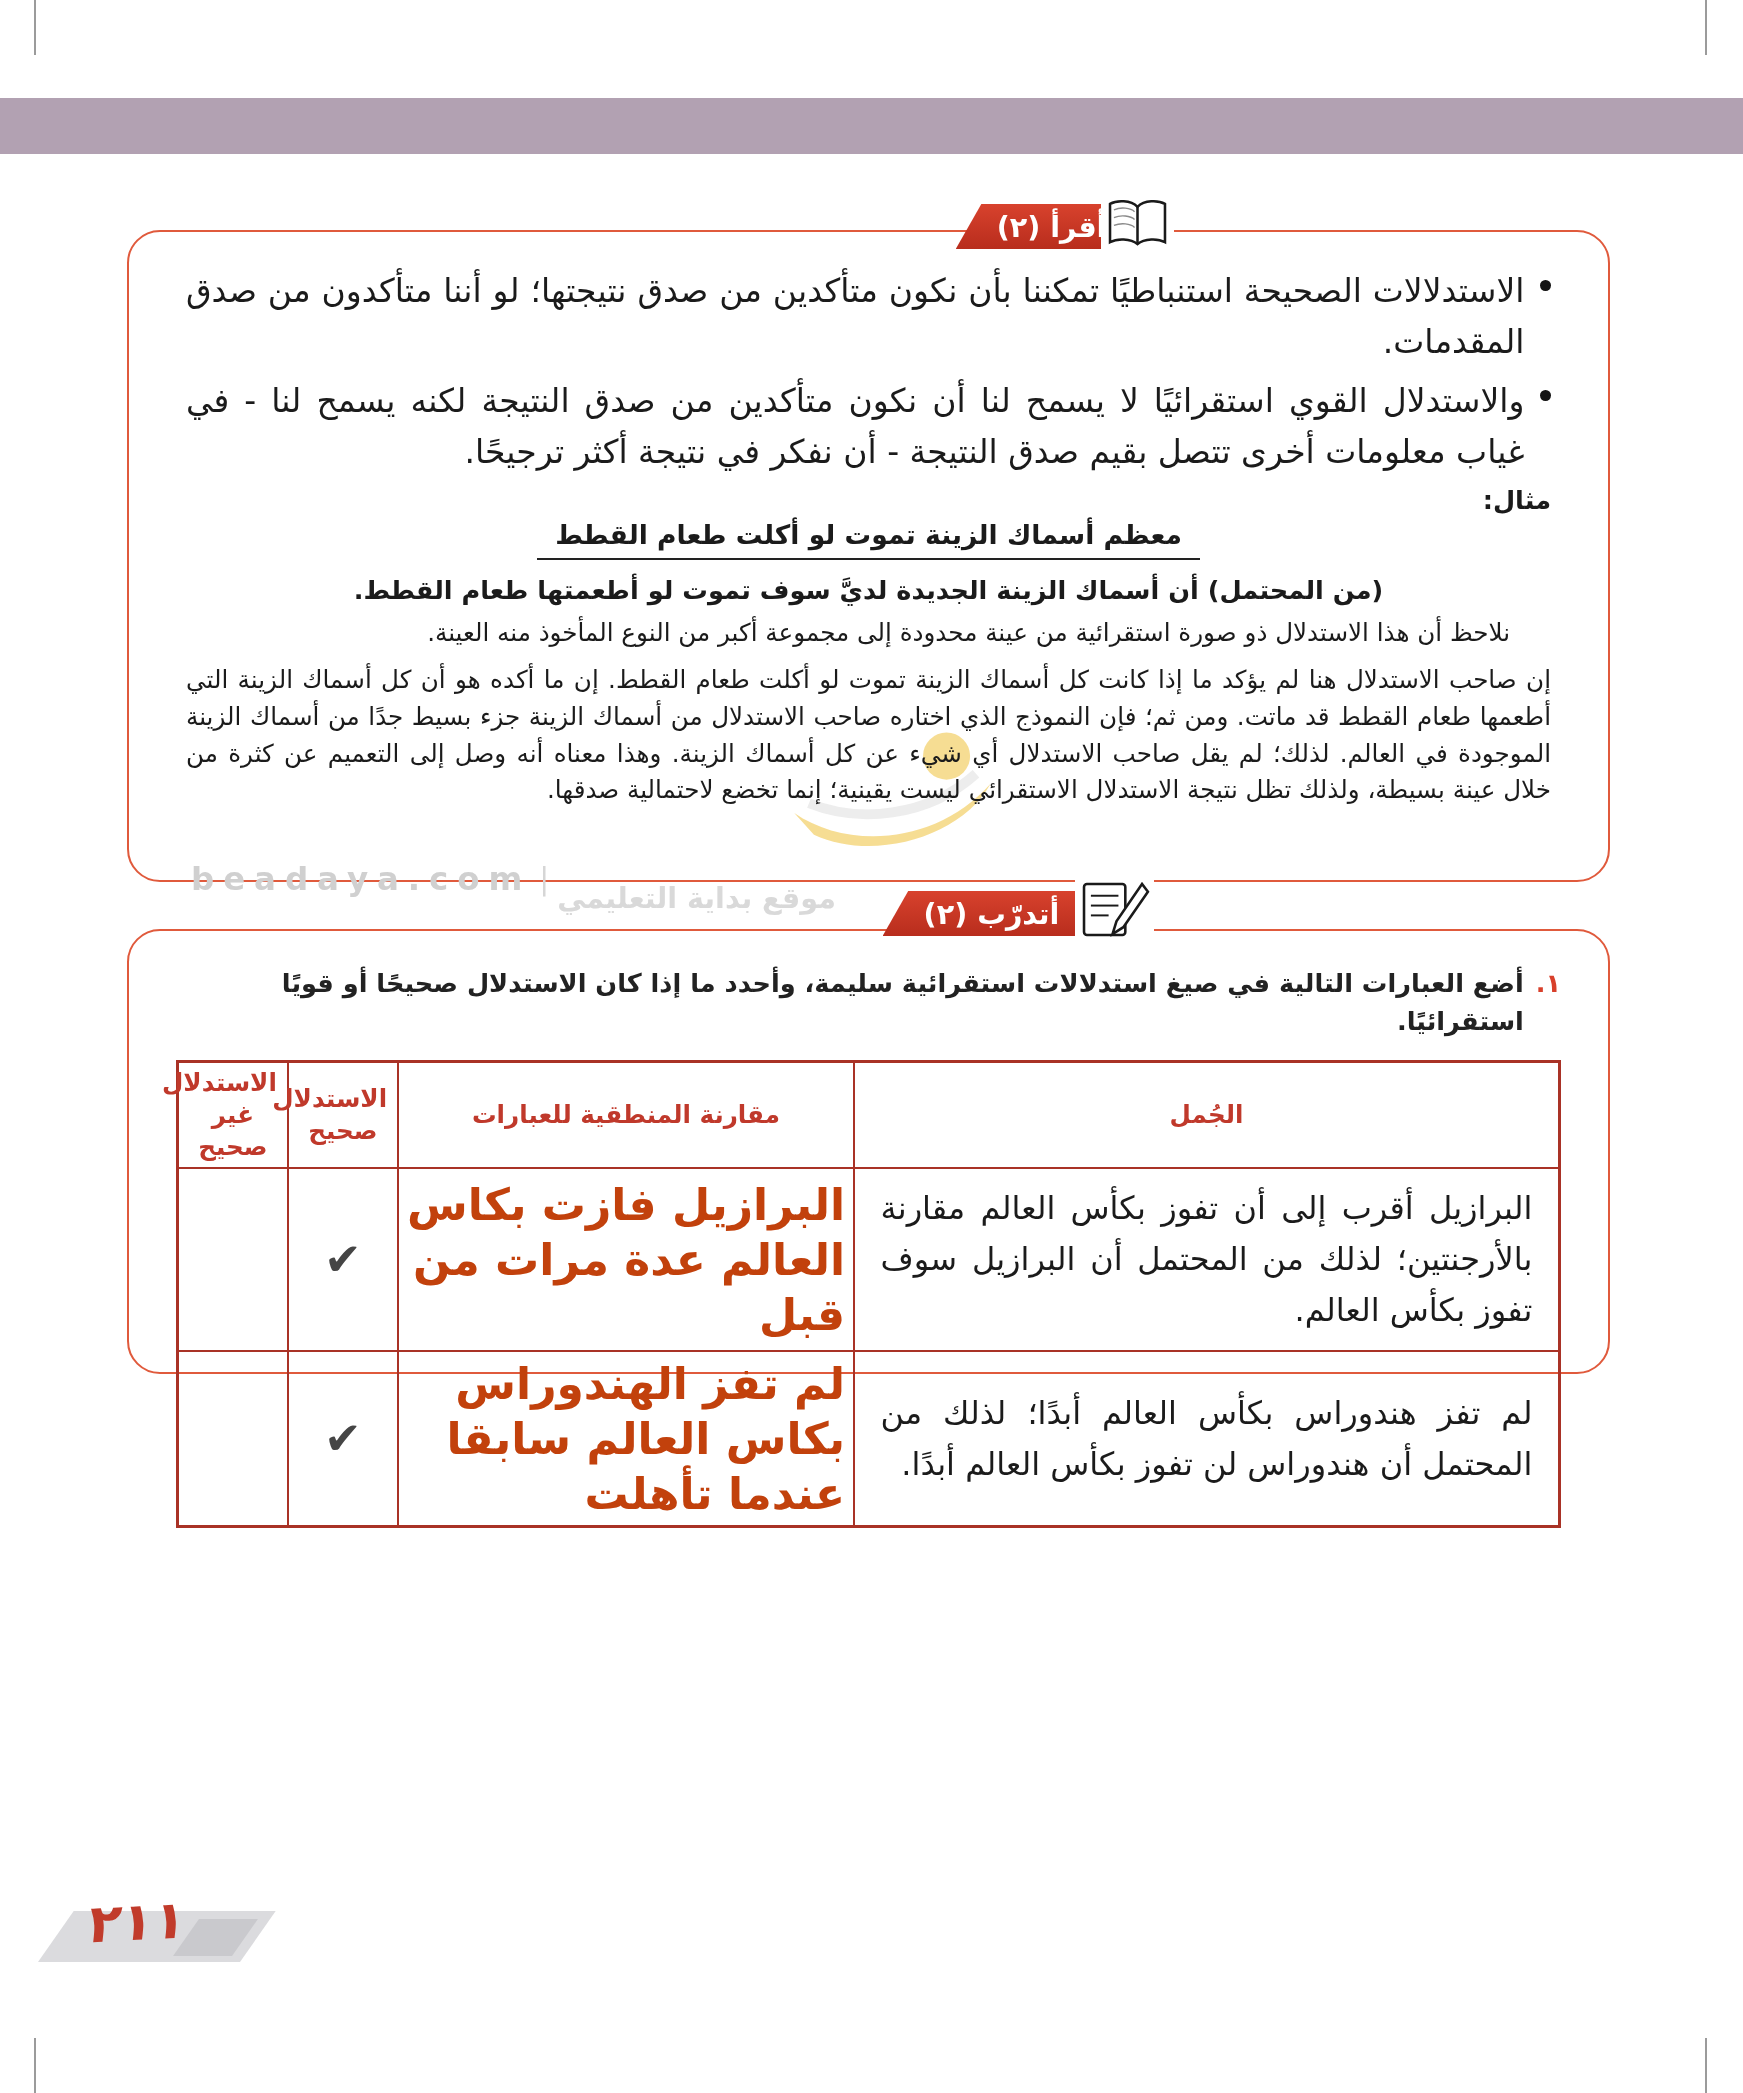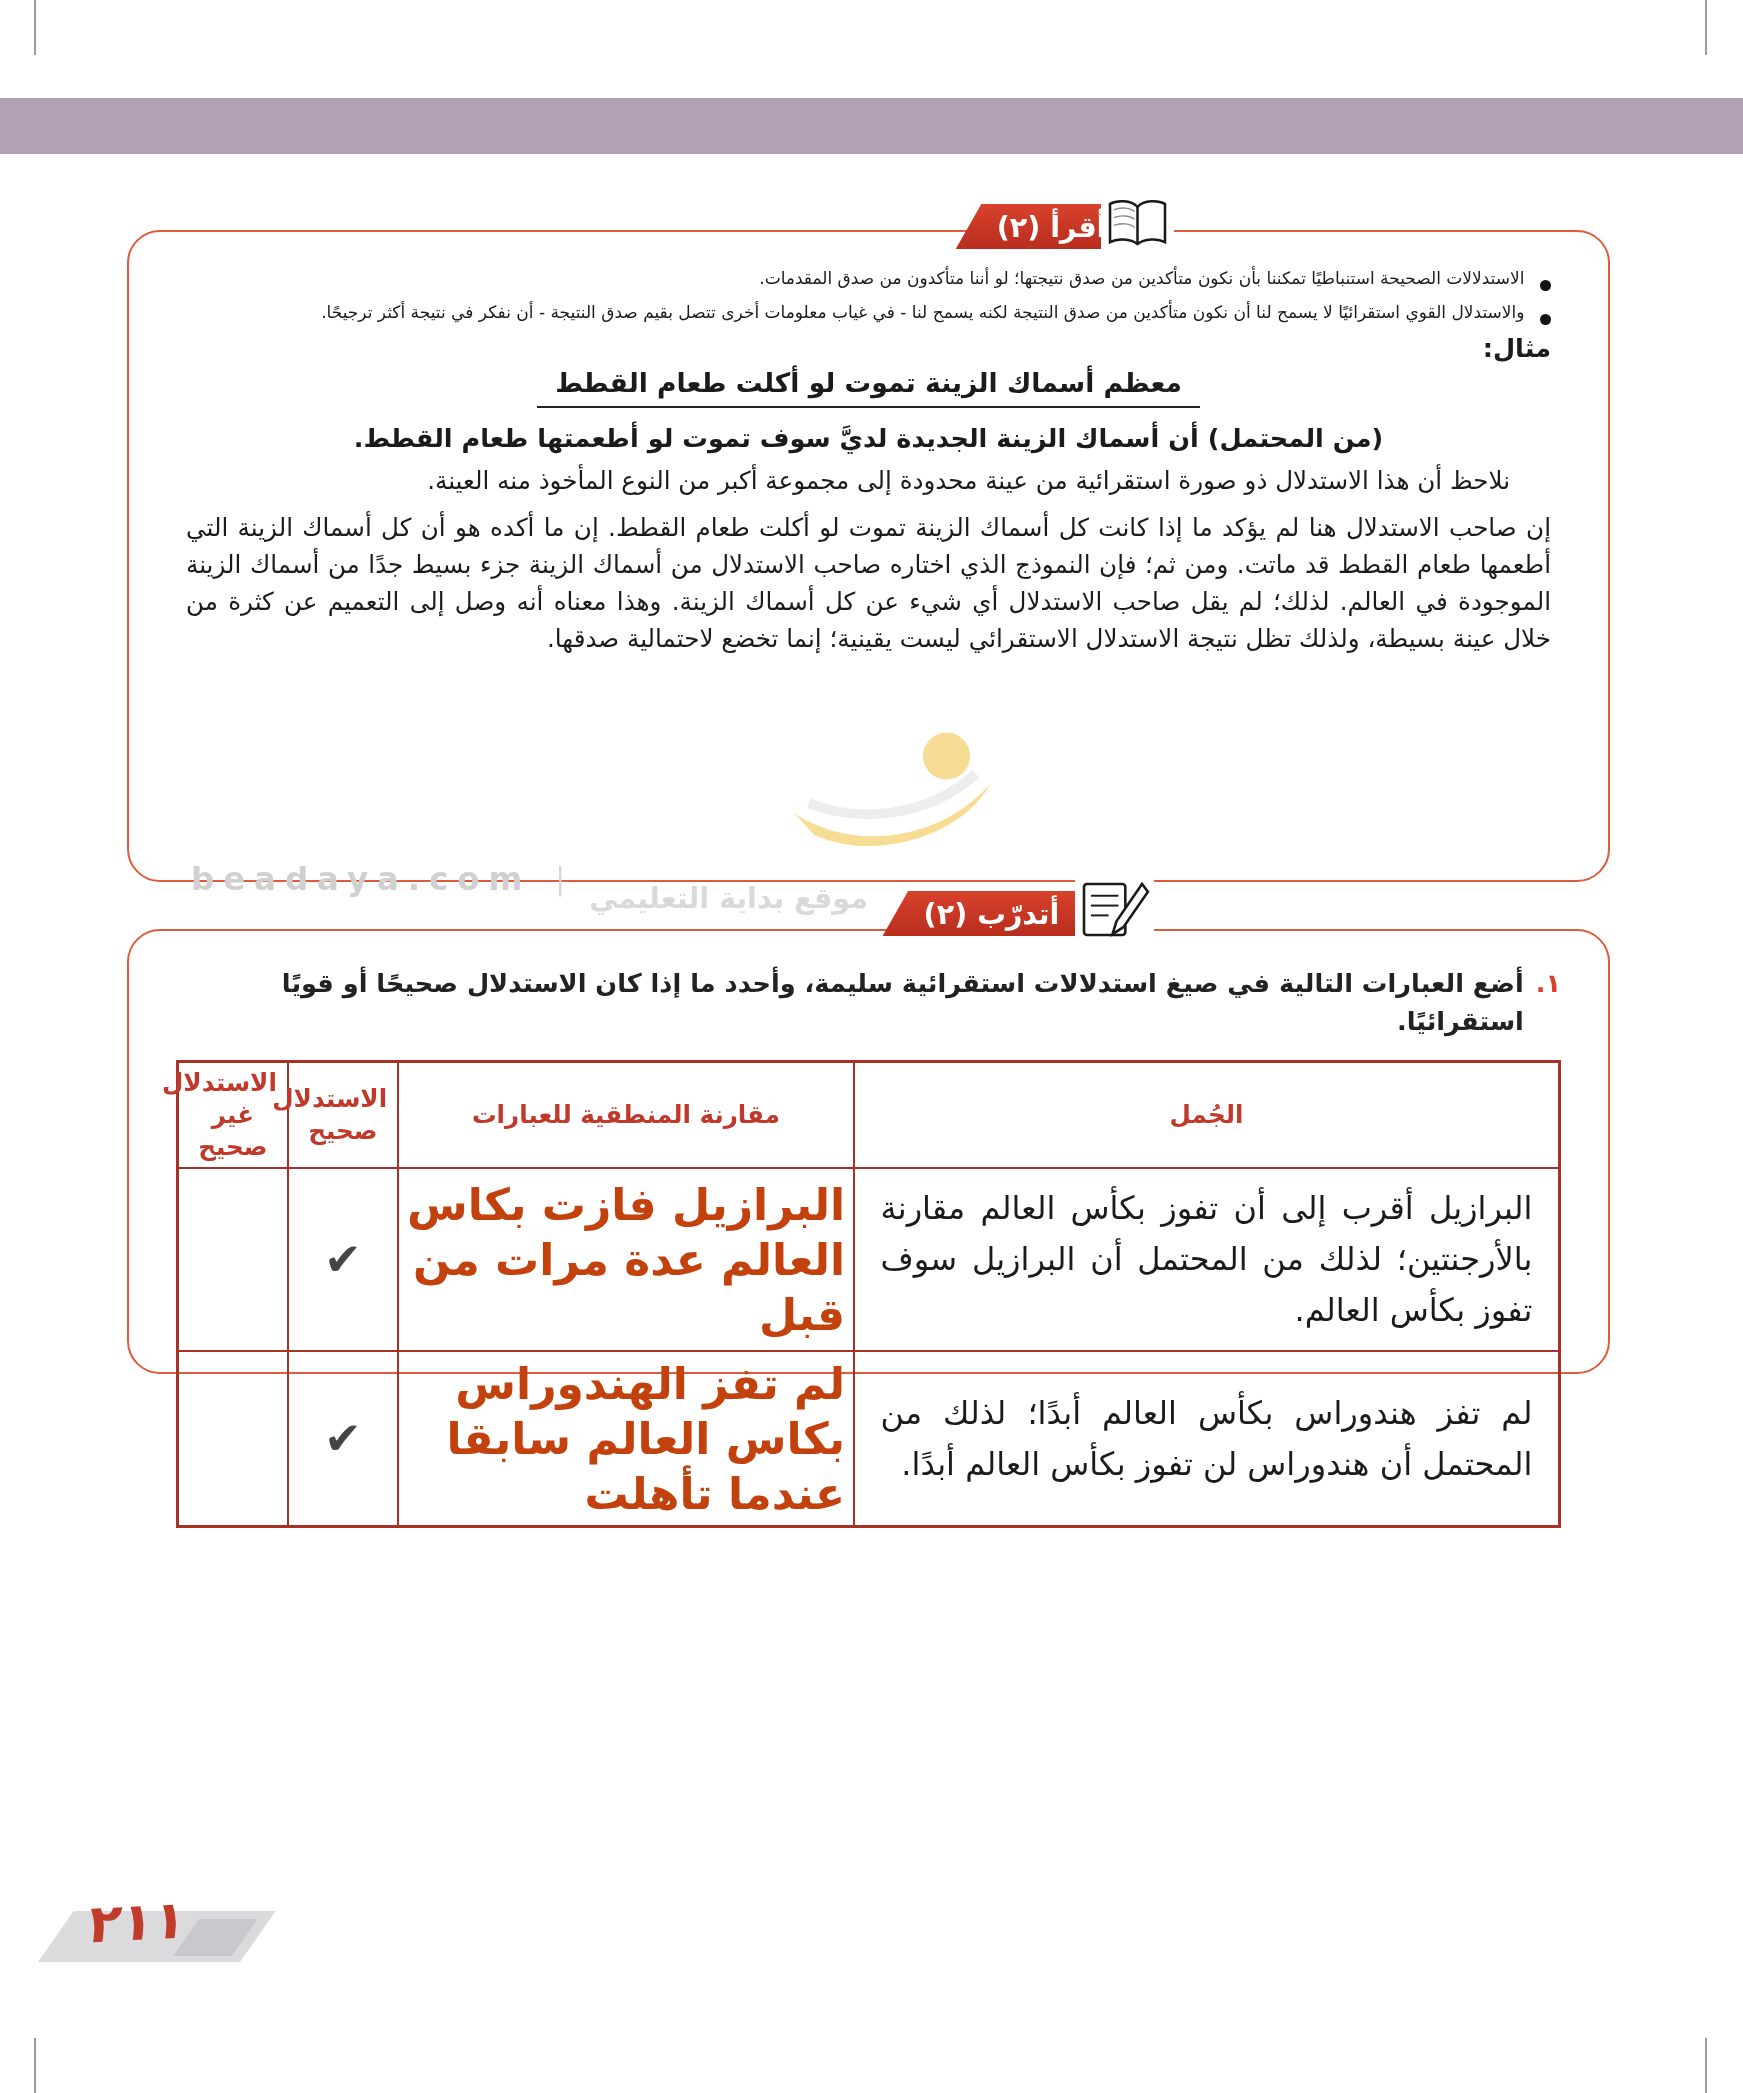--- a/index.html
+++ b/index.html
@@ -40,34 +40,34 @@
   
   .wm-word{
     position:absolute;z-index:0;top:325px;left:187px;font-size:246px;font-weight:bold;
     color:#8a8a8a;opacity:0.12;pointer-events:none;white-space:nowrap;
   }
   .wm-swoosh{position:absolute;z-index:0;top:473px;left:650px;opacity:0.55;pointer-events:none;}
   
   .read-title{color:#e03a2a;font-size:27.6px;font-weight:bold;margin:0 0 13.8px 0;}
   .bullet{display:flex;gap:15.8px;margin-bottom:7.9px;}
   .bullet-dot{flex:none;width:10.8px;height:10.8px;border-radius:50%;background:#141414;margin-top:14.8px;}
-  .btext{flex:1;font-size:17px;line-height:1.55;text-align:justify;}
+  .btext{flex:1;font-size:33px;line-height:1.55;text-align:justify;}
   .example-label{font-weight:bold;font-size:25.6px;margin:5.9px 0 3.9px 0;}
   .example-block{text-align:center;margin:2px 0 9.9px 0;}
   .premise{
     display:inline-block;font-weight:bold;font-size:26.6px;
     border-bottom:2.5px solid #222;padding:0 17.7px 7.9px 17.7px;
   }
   .conclusion{font-weight:bold;font-size:25.6px;margin-top:15px;}
   .rpara{font-size:24.6px;line-height:1.5;text-align:justify;margin:9.9px 0 0 0;}
   .rpara.indent{text-indent:41px;}
   
   .wmline{
     position:absolute;top:843px;left:192px;z-index:6;direction:ltr;
-    display:flex;align-items:center;gap:24px;pointer-events:none;
+    display:flex;align-items:center;gap:8px;pointer-events:none;
   }
   .wm-latin{font-size:32.5px;font-weight:bold;letter-spacing:8.9px;color:#d0d0d0;}
   .wm-sep{font-size:29.6px;color:#d6d6d6;}
   .wm-ar{font-size:28.6px;font-weight:bold;color:#d9d9d9;margin-top:38px;}
   
   .instruction{display:flex;gap:11.8px;font-size:25.6px;line-height:1.5;}
   .inst-num{color:#d8402b;font-weight:bold;flex:none;}
   .inst-text{font-weight:bold;color:#222;}
   table.ptable{
     width:100%;margin-top:19.7px;border-collapse:collapse;

